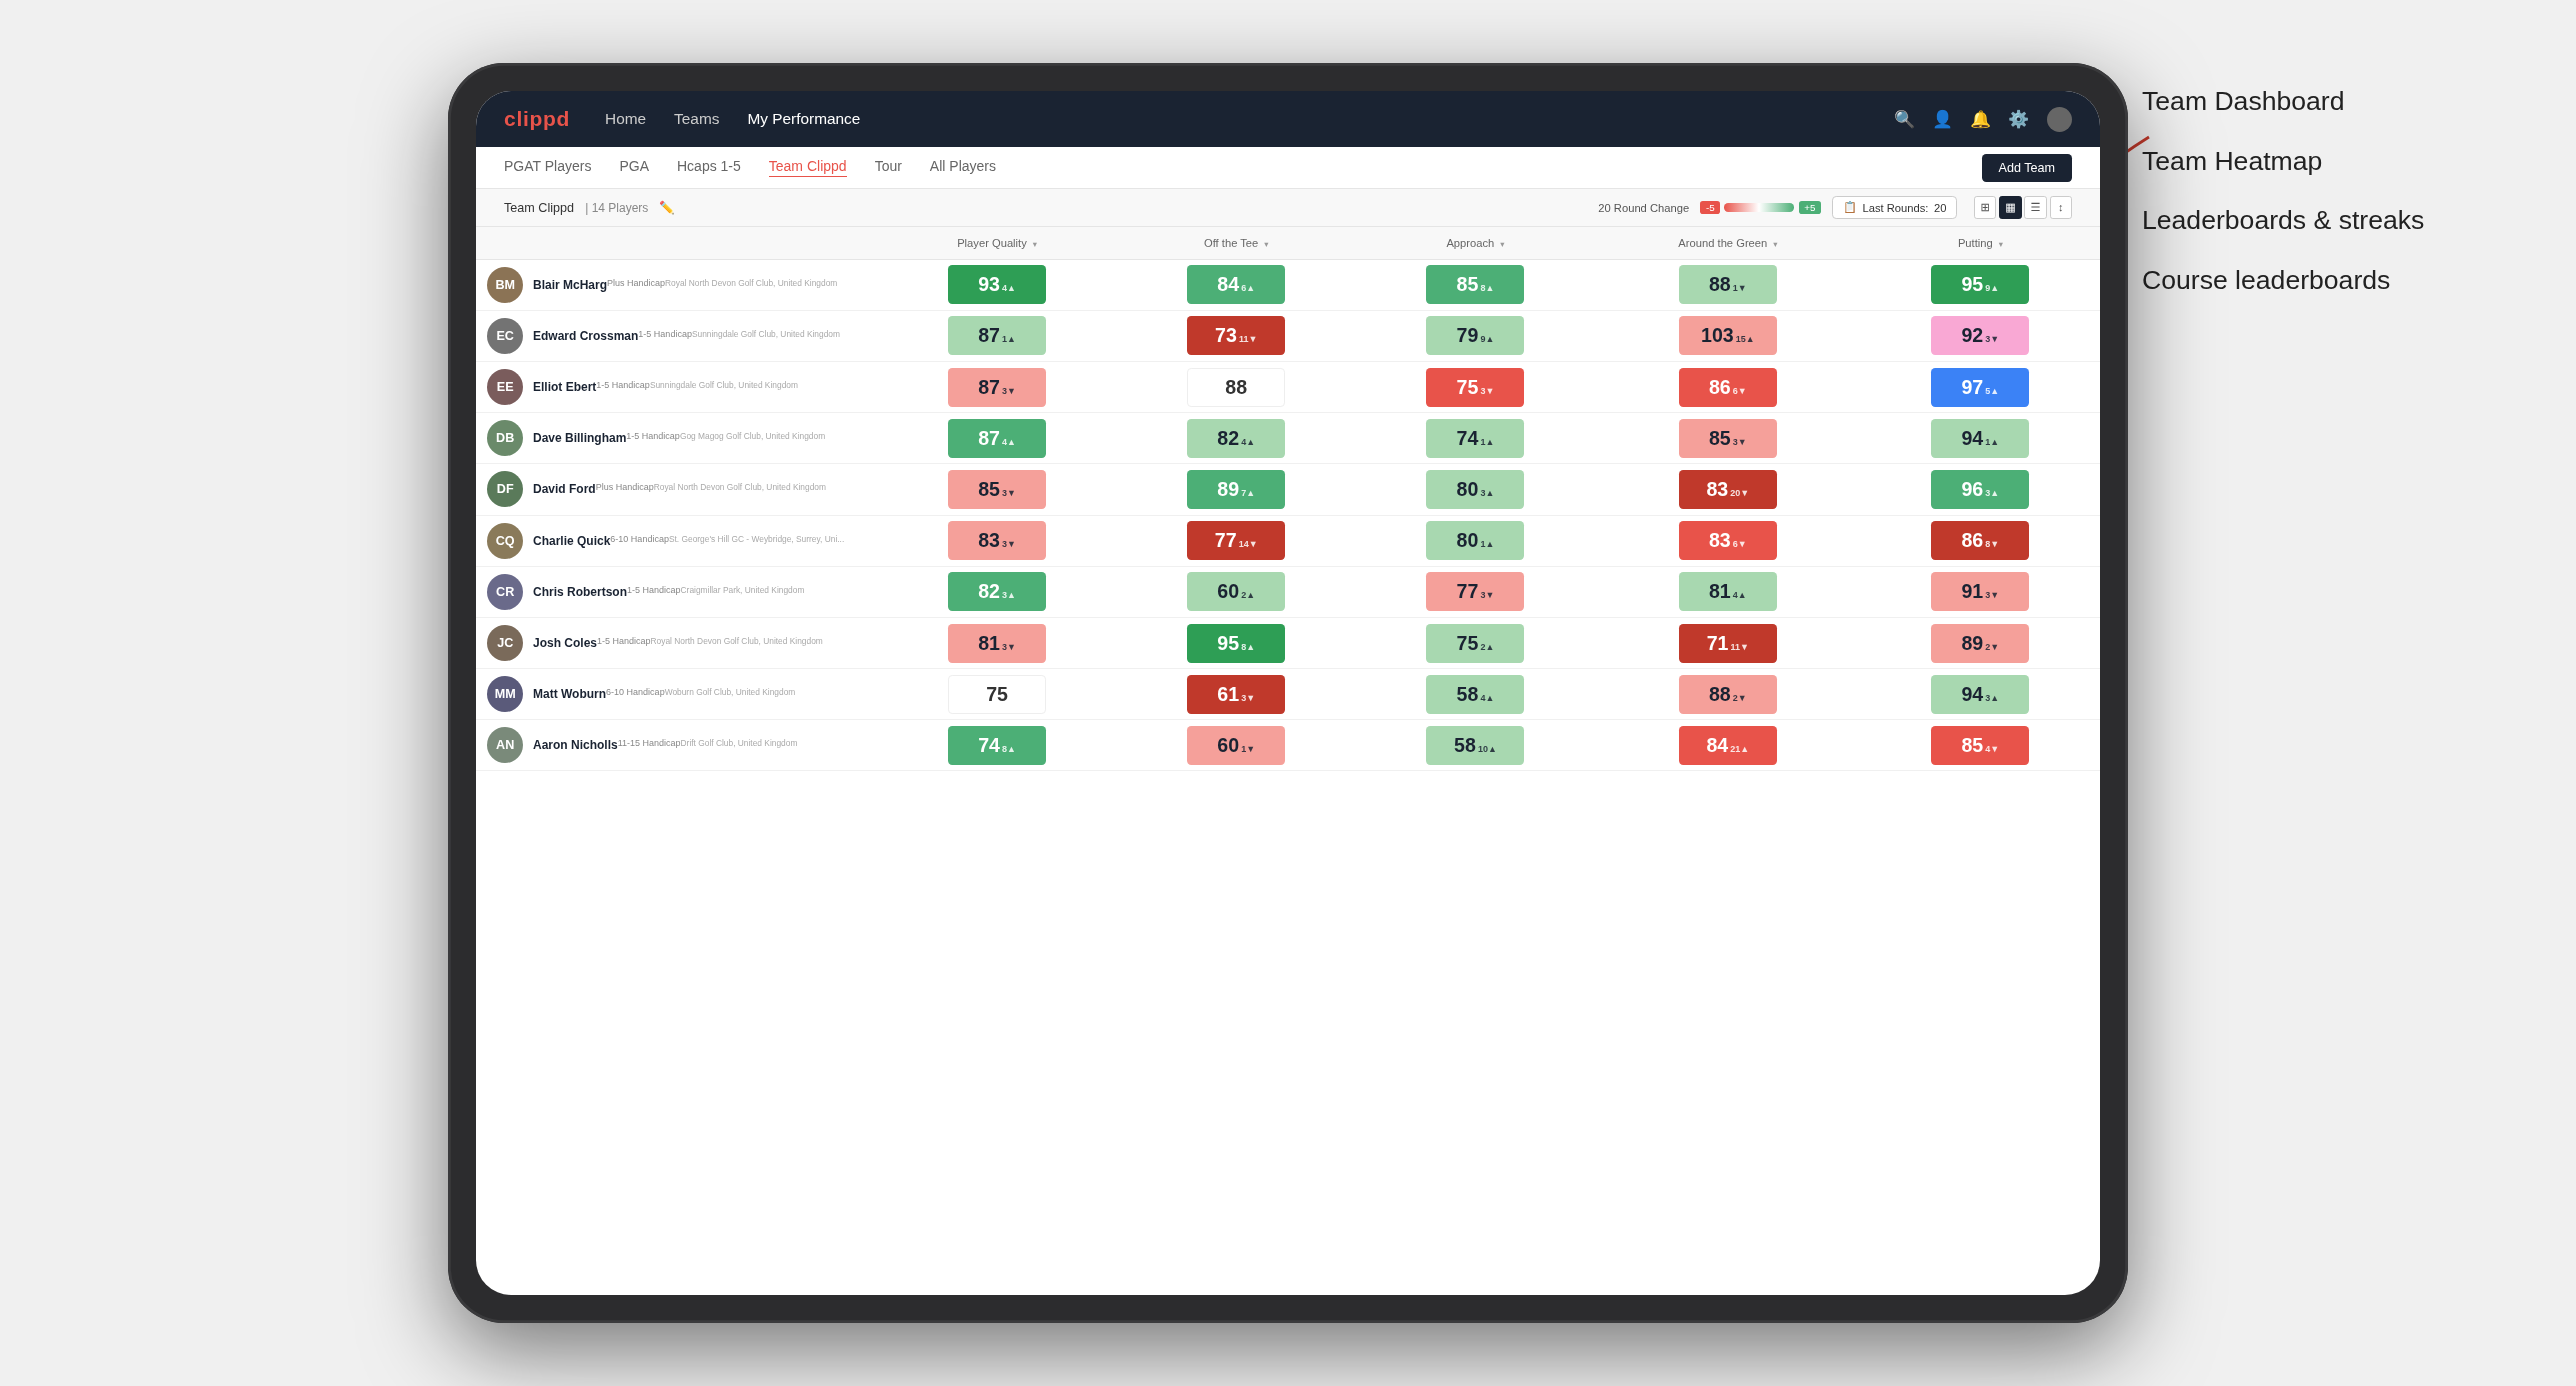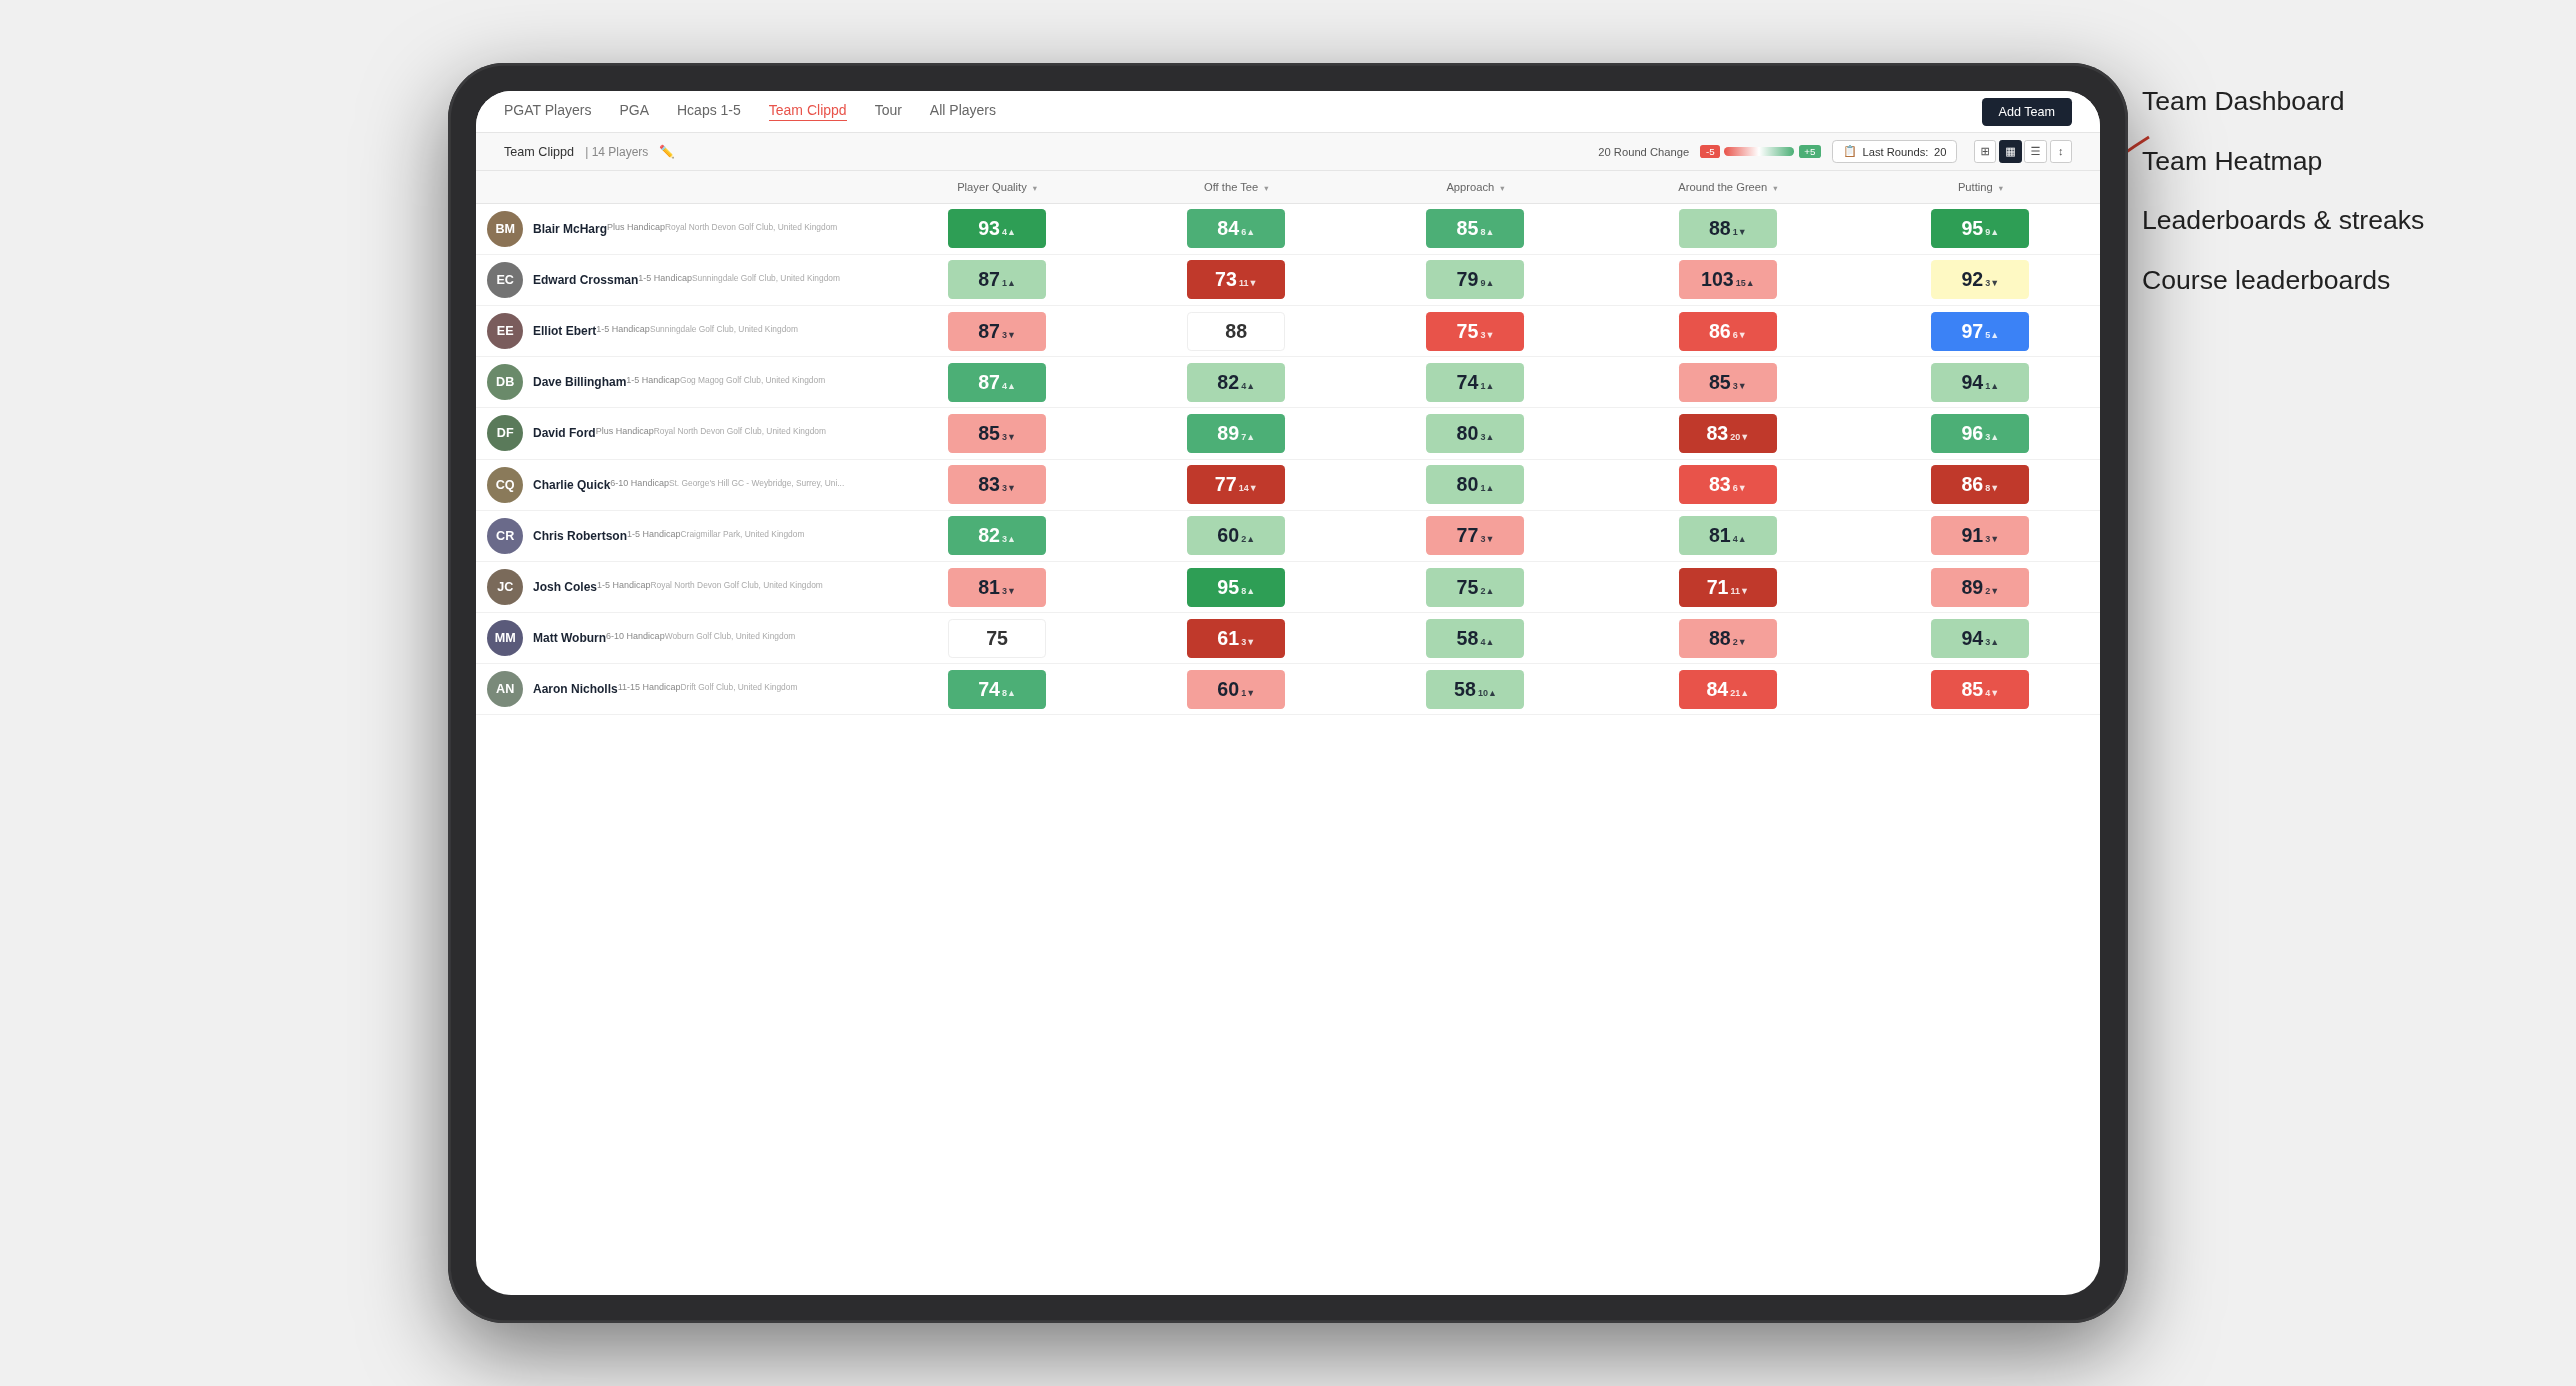--- a/index.html
+++ b/index.html
@@ -354,20 +354,36 @@
     <marker id="arrowhead" markerWidth="10" markerHeight="7" refX="10" refY="3.5" orient="auto">
       <polygon points="0 0, 10 3.5, 0 7" fill="#c0392b"></polygon>
     </marker>
   </defs>
   <path d="M 180 10 Q 100 60 30 130" stroke="#c0392b" stroke-width="4" fill="none" marker-end="url(#arrowhead)"></path>
 </svg>
 
 <div class="tablet-frame">
   <div class="tablet-screen">
 
+    <div class="nav-bar">
+      <div class="nav-logo">clippd</div>
+      <div class="nav-items">
+
+      <div class="nav-item">Home</div>
+          <div class="nav-item">Teams</div>
+          <div class="nav-item active">My Performance</div>
+        </div>
+      <div class="nav-actions">
+        <span class="nav-icon">🔍</span>
+        <span class="nav-icon">👤</span>
+        <span class="nav-icon">🔔</span>
+        <span class="nav-icon">⚙️</span>
+        <div class="nav-avatar"></div>
+      </div>
+    </div>
 
     <div class="sub-nav">
       <div class="sub-nav-items">
 
       <div class="sub-nav-item">PGAT Players</div>
           <div class="sub-nav-item">PGA</div>
           <div class="sub-nav-item">Hcaps 1-5</div>
           <div class="sub-nav-item active">Team Clippd</div>
           <div class="sub-nav-item">Tour</div>
           <div class="sub-nav-item">All Players</div>
@@ -508,21 +524,21 @@
           </div>
         </div></td>
                 <td class="score-cell">
         <div class="score-box" style="background:#f5a09a; color:#1a2332; border: none;">
           <div class="score-inner">
             <span class="score-num">103</span>
             <span class="score-delta" style="color:#1a2332;opacity:0.85;">15▲</span>
           </div>
         </div></td>
                 <td class="score-cell">
-        <div class="score-box" style="background:#fef9c3; color:#1a2332; border: none;">
+        <div class="score-box" style="background:#f9a8d4; color:#1a2332; border: none;">
           <div class="score-inner">
             <span class="score-num">92</span>
             <span class="score-delta" style="color:#1a2332;opacity:0.85;">3▼</span>
           </div>
         </div></td>
               </tr>
               <tr>
                 <td>
       <div class="player-cell">
         <div class="player-avatar" style="background:#7a5c5c">EE</div>

